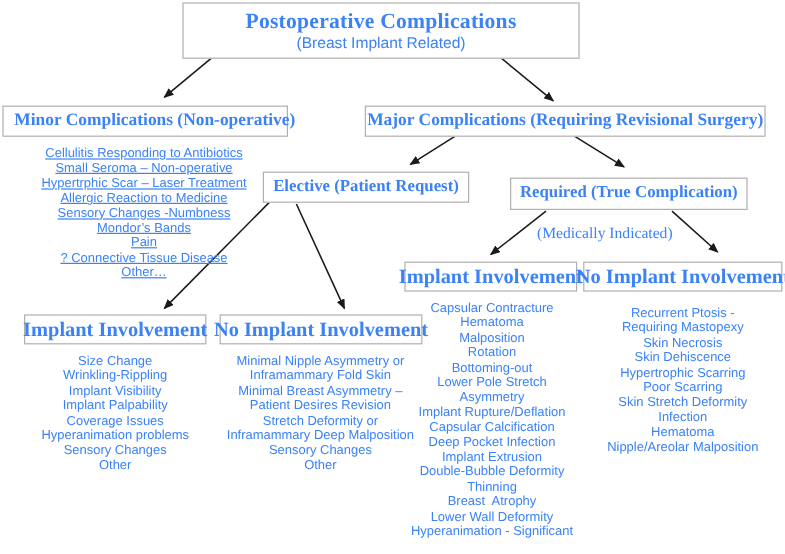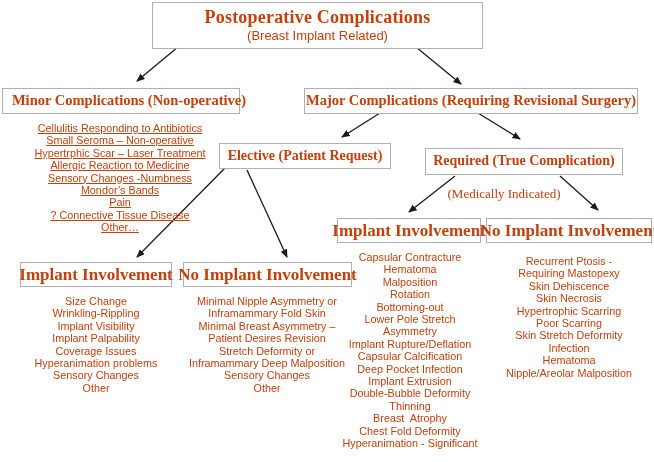--- a/index.html
+++ b/index.html
@@ -1,18 +1,18 @@
 <!DOCTYPE html>
 <html><head>
 <meta charset="utf-8">
 <style>
   html,body{margin:0;padding:0;background:#ffffff;}
   #stage{
     position:relative;width:654px;height:462px;background:#ffffff;
-    font-family:"Liberation Sans",sans-serif;color:#c2410c;overflow:hidden;
+    font-family:"Liberation Sans",sans-serif;color:#3b82f6;overflow:hidden;
   }
   .nodebox{
     position:absolute;box-sizing:border-box;background:#ffffff;
     border:1px solid #b0b0b0;display:flex;flex-direction:column;
     align-items:center;justify-content:center;text-align:center;
   }
   .serifbold{
     font-family:"Liberation Serif",serif;font-weight:bold;
     white-space:nowrap;line-height:1.05;
   }
@@ -104,29 +104,29 @@
       <div class="line">Bottoming-out</div>
       <div class="line">Lower Pole Stretch</div>
       <div class="line">Asymmetry</div>
       <div class="line">Implant Rupture/Deflation</div>
       <div class="line">Capsular Calcification</div>
       <div class="line">Deep Pocket Infection</div>
       <div class="line">Implant Extrusion</div>
       <div class="line">Double-Bubble Deformity</div>
       <div class="line">Thinning</div>
       <div class="line">Breast  Atrophy</div>
-      <div class="line">Chest Fold Deformity</div>
+      <div class="line">Lower Wall Deformity</div>
       <div class="line">Hyperanimation - Significant</div>
     </div>
 
   <div class="list" style="left:484px;top:255px;width:170px;">
       <div class="line">Recurrent Ptosis -</div>
       <div class="line">Requiring Mastopexy</div>
+      <div class="line">Skin Necrosis</div>
       <div class="line">Skin Dehiscence</div>
-      <div class="line">Skin Necrosis</div>
       <div class="line">Hypertrophic Scarring</div>
       <div class="line">Poor Scarring</div>
       <div class="line">Skin Stretch Deformity</div>
       <div class="line">Infection</div>
       <div class="line">Hematoma</div>
       <div class="line">Nipple/Areolar Malposition</div>
     </div>
 
   <div class="nodebox" style="left:20px;top:262px;width:152px;height:25px;">
     <div class="serifbold lvl4">Implant Involvement</div>

